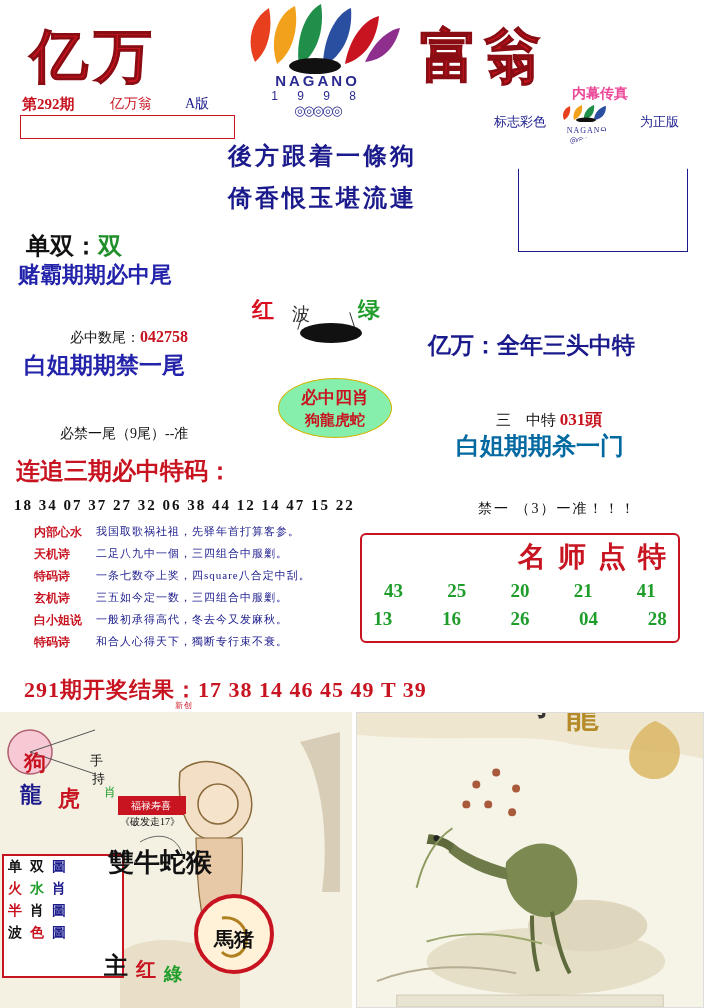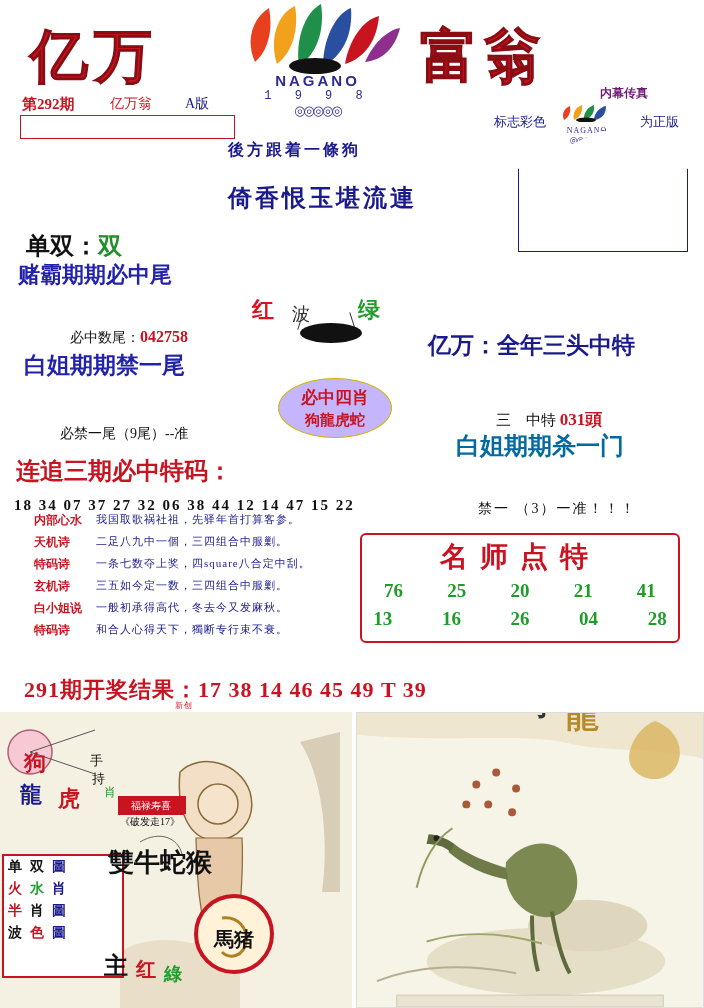--- a/index.html
+++ b/index.html
@@ -17,21 +17,21 @@
     -webkit-text-stroke:1px #8a0d14;
   }
   .title-right{
     position:absolute;left:420px;top:18px;font-size:58px;font-weight:bold;
     color:#c81420;font-family:"Liberation Serif",serif;letter-spacing:6px;
     -webkit-text-stroke:1px #8a0d14;
   }
   .logo-wrap{position:absolute;left:225px;top:0px;width:185px;height:115px;text-align:center;}
   .logo-petals{position:relative;height:72px;}
   .nagano-txt{font-size:15px;letter-spacing:3px;color:#2b2b8f;font-weight:bold;font-family:"Liberation Sans",sans-serif;}
-  .nagano-year{font-size:12px;letter-spacing:8px;color:#2b2b8f;font-family:Liberation Mono, monospace;}
+  .nagano-year{font-size:12px;letter-spacing:8px;color:#2b2b8f;font-family:Liberation Sans, sans-serif;}
   .rings{font-size:13px;color:#2b2b8f;letter-spacing:-2px;}
 
   .issue{
     position:absolute;left:22px;top:95px;font-size:15px;color:#c81420;font-weight:bold;
   }
   .issue-mid{position:absolute;left:110px;top:95px;font-size:14px;color:#c81420;}
   .issue-right{position:absolute;left:185px;top:95px;font-size:14px;color:#1a1a8c;}
   .ticker{
     position:absolute;left:20px;top:115px;width:215px;height:24px;
     border:1px solid #c81420;box-sizing:border-box;
@@ -44,41 +44,41 @@
   .danshuang .v{color:#1f8f2a;}
   .duba{position:absolute;left:18px;top:260px;font-size:22px;color:#2222aa;font-weight:bold;}
   .bizhong{position:absolute;left:70px;top:328px;font-size:14px;color:#111;text-align:right;}
   .bizhong .num{color:#c81420;font-weight:bold;font-size:16px;}
   .baijie1{position:absolute;left:24px;top:350px;font-size:23px;color:#2222aa;font-weight:bold;}
   .biwei{position:absolute;left:60px;top:425px;font-size:14px;color:#111;}
   .lianzhui{position:absolute;left:16px;top:455px;font-size:24px;color:#c81420;font-weight:bold;}
   .numrow2{position:absolute;left:14px;top:497px;font-size:15px;font-weight:bold;color:#111;letter-spacing:2px;}
 
   
-  .poem1{position:absolute;left:228px;top:140px;font-size:16px;color:#1a1a8c;font-weight:bold;letter-spacing:3px;}
+  .poem1{position:absolute;left:228px;top:140px;font-size:24px;color:#1a1a8c;font-weight:bold;letter-spacing:3px;}
   .poem2{position:absolute;left:228px;top:182px;font-size:24px;color:#1a1a8c;font-weight:bold;letter-spacing:3px;}
 
   .bo-red{position:absolute;left:252px;top:295px;font-size:22px;color:#d81020;font-weight:bold;}
   .bo-mid{position:absolute;left:292px;top:302px;font-size:18px;color:#333;}
   .bo-green{position:absolute;left:358px;top:295px;font-size:22px;color:#1f9d2a;font-weight:bold;}
   .ellipse{
     position:absolute;left:300px;top:323px;width:62px;height:20px;border-radius:50%;
     background:#111;
   }
   .vline{position:absolute;background:#333;width:1px;}
 
   .oval-box{
     position:absolute;left:278px;top:378px;width:112px;height:58px;border-radius:50%;
-    background:#c4b5fd;border:1px solid #d2b400;text-align:center;
+    background:#86efac;border:1px solid #d2b400;text-align:center;
   }
   .oval-box .l1{font-size:17px;color:#c81420;font-weight:bold;margin-top:7px;}
   .oval-box .l2{font-size:15px;color:#c81420;font-weight:bold;margin-top:2px;}
 
   
-  .neimu{position:absolute;left:600px;top:85px;font-size:12px;color:#701a75;font-weight:bold;}
+  .neimu{position:absolute;left:572px;top:85px;font-size:14px;color:#ec4899;font-weight:bold;}
   .biaozhi{position:absolute;left:494px;top:113px;font-size:13px;color:#1a1a8c;}
   .weizheng{position:absolute;left:640px;top:113px;font-size:13px;color:#1a1a8c;}
   .minilogo{position:absolute;left:556px;top:104px;width:62px;height:32px;text-align:center;}
   .minilogo .t{font-size:8px;color:#2b2b8f;letter-spacing:1px;}
   .minilogo .r{font-size:9px;color:#2b2b8f;letter-spacing:-1px;}
 
   .pent{
     position:absolute;left:518px;top:130px;width:168px;height:120px;
     background:#ffffff;border:1px solid #1a1a8c;
     clip-path:polygon(50% 0%, 100% 32%, 100% 100%, 0% 100%, 0% 32%);
@@ -87,31 +87,31 @@
   .pent-txt .hl{color:#c81420;}
   .pent-txt .bl{color:#1a1a8c;}
 
   .yiwan-line{position:absolute;left:428px;top:330px;font-size:23px;color:#1a1a8c;font-weight:bold;}
   .san-line{position:absolute;left:496px;top:408px;font-size:15px;color:#111;}
   .san-line .n{color:#c81420;font-weight:bold;font-size:17px;}
   .baijie2{position:absolute;left:456px;top:430px;font-size:24px;color:#0369a1;font-weight:bold;}
   .jin-line{position:absolute;left:478px;top:500px;font-size:14px;color:#111;letter-spacing:2px;}
 
   
-  .poemtable{position:absolute;left:34px;top:512px;width:300px;font-size:11px;color:#111;}
+  .poemtable{position:absolute;left:34px;top:524px;width:300px;font-size:11px;color:#111;}
   .poemtable .row{display:flex;margin-bottom:5px;}
   .poemtable .k{width:62px;color:#c81420;font-weight:bold;font-size:12px;}
   .poemtable .v{flex:1;color:#1a1a8c;letter-spacing:1px;}
 
   
   .ms-box{
     position:absolute;left:360px;top:533px;width:316px;height:106px;
     border:2px solid #c81420;border-radius:6px;background:#fff;
   }
-  .ms-title{text-align:center;font-size:28px;font-weight:bold;color:#c81420;letter-spacing:12px;margin-top:3px;}
+  .ms-title{text-align:right;font-size:28px;font-weight:bold;color:#c81420;letter-spacing:12px;margin-top:3px;}
   .ms-nums{display:flex;justify-content:space-around;font-size:19px;font-weight:bold;color:#1f9d2a;margin-top:4px;}
   .ms-nums2{display:flex;justify-content:space-around;font-size:19px;font-weight:bold;color:#1f9d2a;margin-top:6px;gap:27px;}
 
   
   .result{
     position:absolute;left:24px;top:675px;font-size:22px;font-weight:bold;color:#c81420;letter-spacing:1px;
   }
   .zk{position:absolute;left:175px;top:700px;width:120px;height:32px;}
   .zk .big{font-size:25px;font-weight:bold;color:#1a1a8c;letter-spacing:2px;}
   .zk .small{font-size:8px;color:#c81420;letter-spacing:1px;}
@@ -253,21 +253,21 @@
     </div>
     <div class="row">
       <div class="k">特码诗</div>
       <div class="v">和合人心得天下，獨断专行束不衰。</div>
     </div>
   </div>
 
   <div class="ms-box">
     <div class="ms-title">名师点特</div>
     <div class="ms-nums">
-      <span>76</span>
+      <span>43</span>
       <span>25</span>
       <span>20</span>
       <span>21</span>
       <span>41</span>
     </div>
     <div class="ms-nums2">
       <span>13</span>
       <span>16</span>
       <span>26</span>
       <span>04</span>

